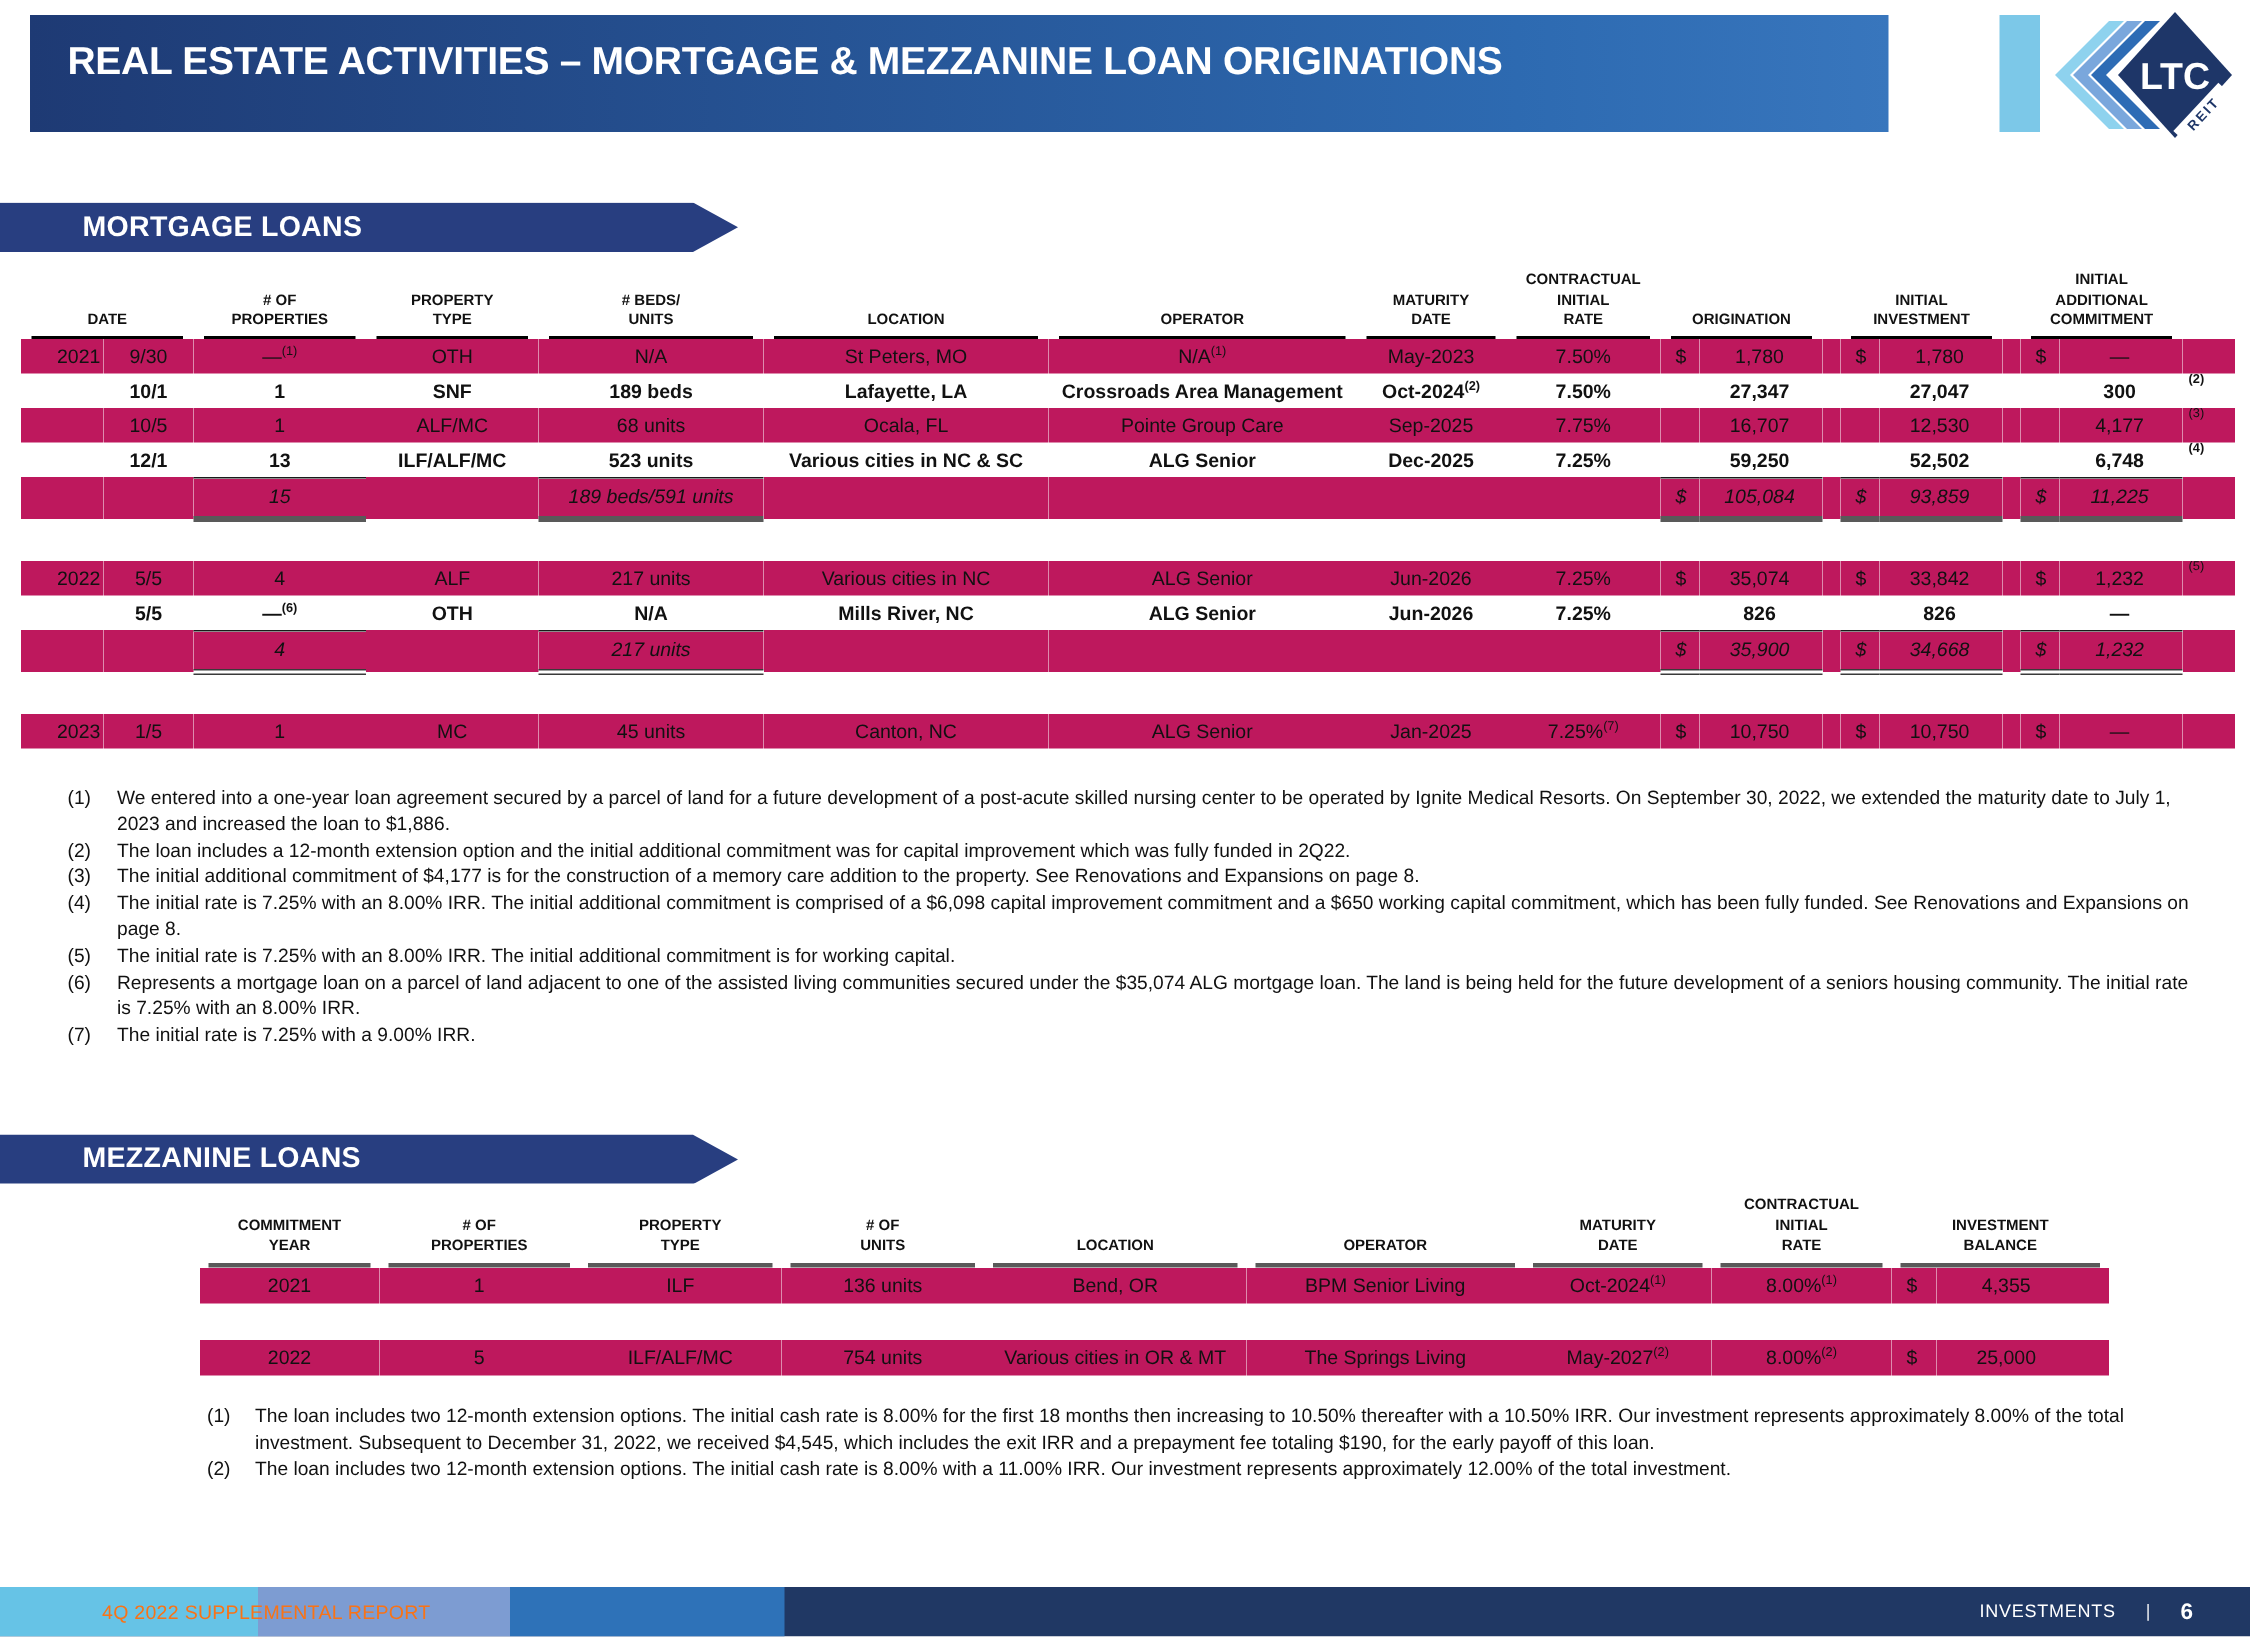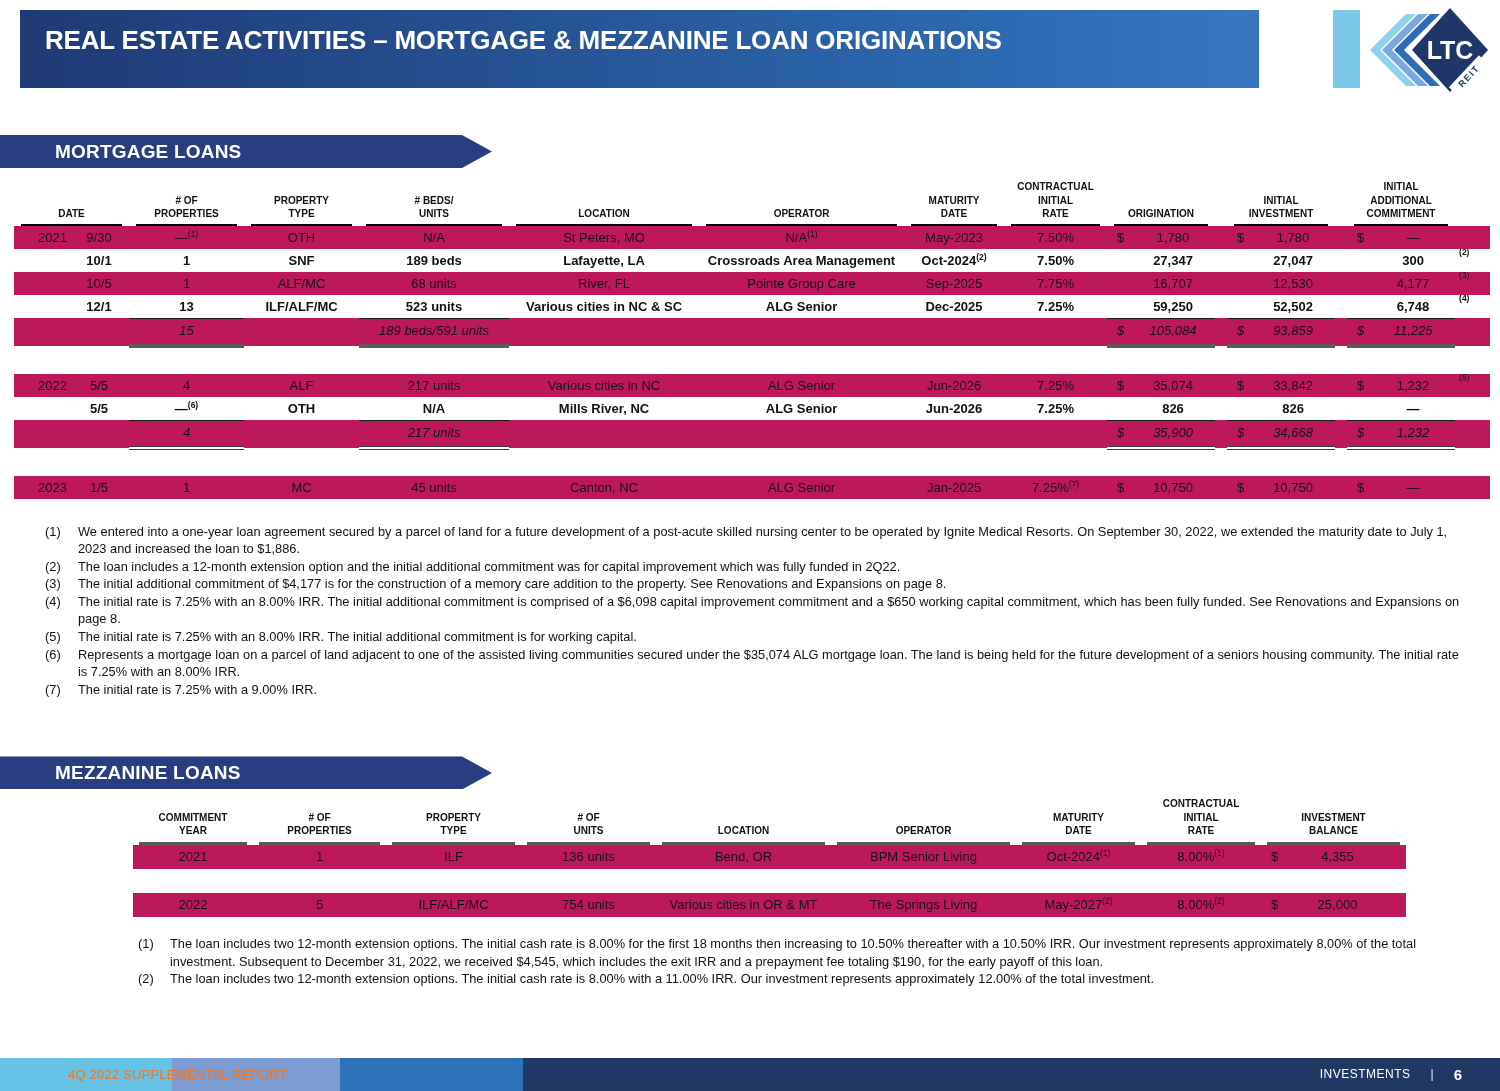--- a/index.html
+++ b/index.html
@@ -197,21 +197,21 @@
         <td class="dol"></td>
         <td class="r">300</td>
         <td class="supcol"><sup>(2)</sup></td>
       </tr>
       <tr class="shade ">
         <td class="year"></td>
         <td>10/5</td>
         <td>1</td>
         <td>ALF/MC</td>
         <td>68 units</td>
-        <td>River, FL</td>
+        <td>Ocala, FL</td>
         <td>Pointe Group Care</td>
         <td>Sep-2025</td>
         <td>7.75%</td>
         <td class="dol"></td>
         <td class="r">16,707</td>
         <td></td>
         <td class="dol"></td>
         <td class="r">12,530</td>
         <td></td>
         <td class="dol"></td>

